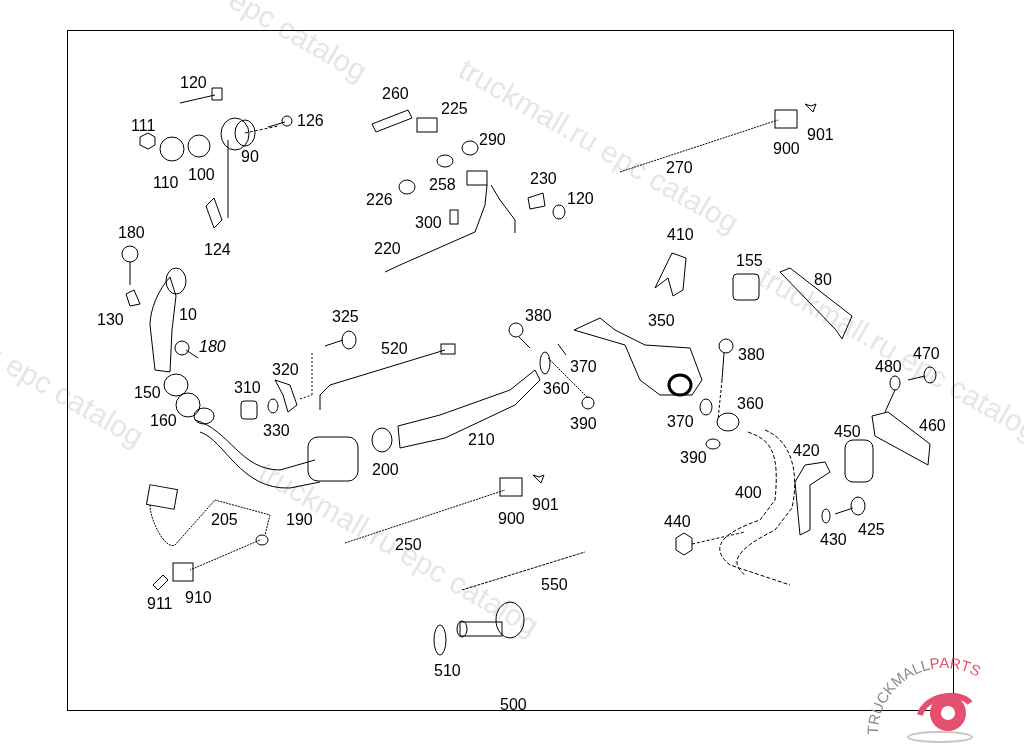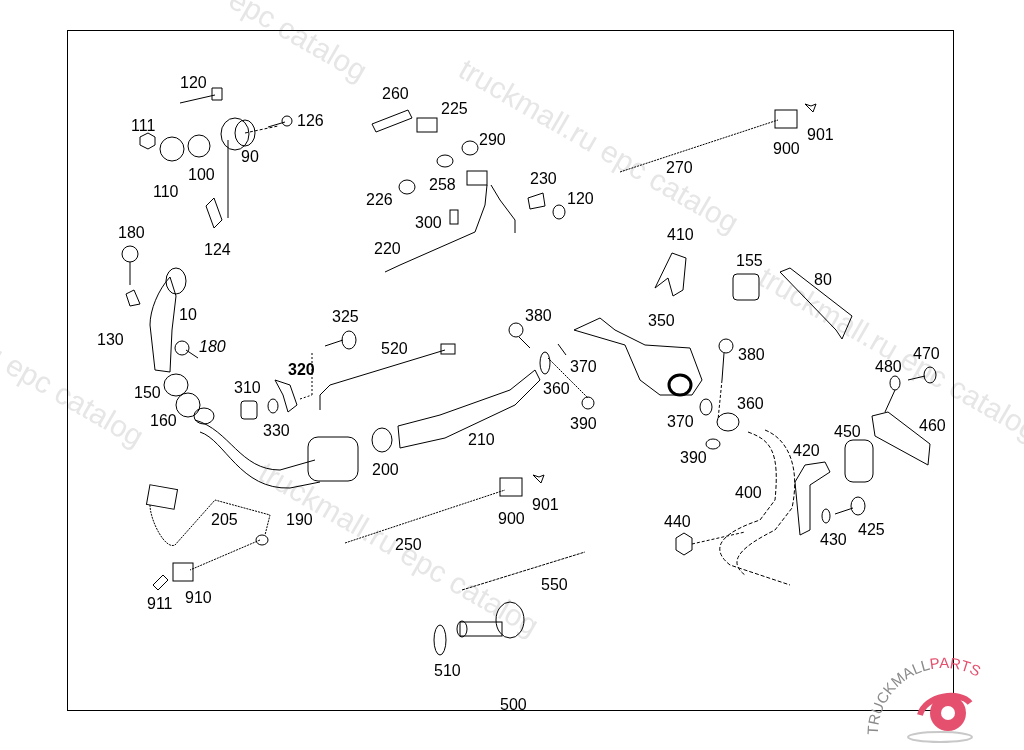--- a/index.html
+++ b/index.html
@@ -158,25 +158,25 @@
       <rect x="460" y="622" width="42" height="14"></rect>
       <ellipse cx="462" cy="629" rx="5" ry="8"></ellipse>
     </g>
     <ellipse cx="440" cy="640" rx="6" ry="15"></ellipse>
   </svg>
 
   <div class="lbl" style="left:180px;top:75px;">120</div>
   <div class="lbl" style="left:131px;top:118px;">111</div>
   <div class="lbl" style="left:297px;top:113px;">126</div>
   <div class="lbl" style="left:241px;top:149px;">90</div>
-  <div class="lbl" style="left:153px;top:175px;margin-top:9px;">110</div>
+  <div class="lbl" style="left:153px;top:175px;">110</div>
   <div class="lbl" style="left:188px;top:167px;">100</div>
   <div class="lbl" style="left:204px;top:242px;">124</div>
   <div class="lbl" style="left:118px;top:225px;">180</div>
-  <div class="lbl" style="left:97px;top:312px;margin-top:20px;">130</div>
+  <div class="lbl" style="left:97px;top:312px;">130</div>
   <div class="lbl" style="left:179px;top:307px;">10</div>
   <div class="lbl" style="left:199px;top:339px;font-style:italic;">180</div>
   <div class="lbl" style="left:134px;top:385px;">150</div>
   <div class="lbl" style="left:150px;top:413px;">160</div>
 
   <div class="lbl" style="left:382px;top:86px;">260</div>
   <div class="lbl" style="left:427px;top:101px;margin-left:14px;">225</div>
   <div class="lbl" style="left:479px;top:132px;">290</div>
   <div class="lbl" style="left:366px;top:192px;">226</div>
   <div class="lbl" style="left:429px;top:177px;">258</div>
@@ -188,21 +188,21 @@
   <div class="lbl" style="left:666px;top:160px;">270</div>
   <div class="lbl" style="left:773px;top:141px;">900</div>
   <div class="lbl" style="left:807px;top:127px;">901</div>
 
   <div class="lbl" style="left:667px;top:227px;">410</div>
   <div class="lbl" style="left:736px;top:253px;">155</div>
   <div class="lbl" style="left:814px;top:272px;">80</div>
 
   <div class="lbl" style="left:332px;top:309px;">325</div>
   <div class="lbl" style="left:381px;top:341px;">520</div>
-  <div class="lbl" style="left:288px;top:362px;font-weight:bold;">320</div>
+  <div class="lbl" style="left:272px;top:362px;">320</div>
   <div class="lbl" style="left:234px;top:380px;text-align:right;">310</div>
   <div class="lbl" style="left:263px;top:423px;">330</div>
 
   <div class="lbl" style="left:525px;top:308px;">380</div>
   <div class="lbl" style="left:570px;top:359px;">370</div>
   <div class="lbl" style="left:543px;top:381px;">360</div>
   <div class="lbl" style="left:570px;top:416px;">390</div>
   <div class="lbl" style="left:648px;top:313px;">350</div>
 
   <div class="lbl" style="left:738px;top:347px;">380</div>

